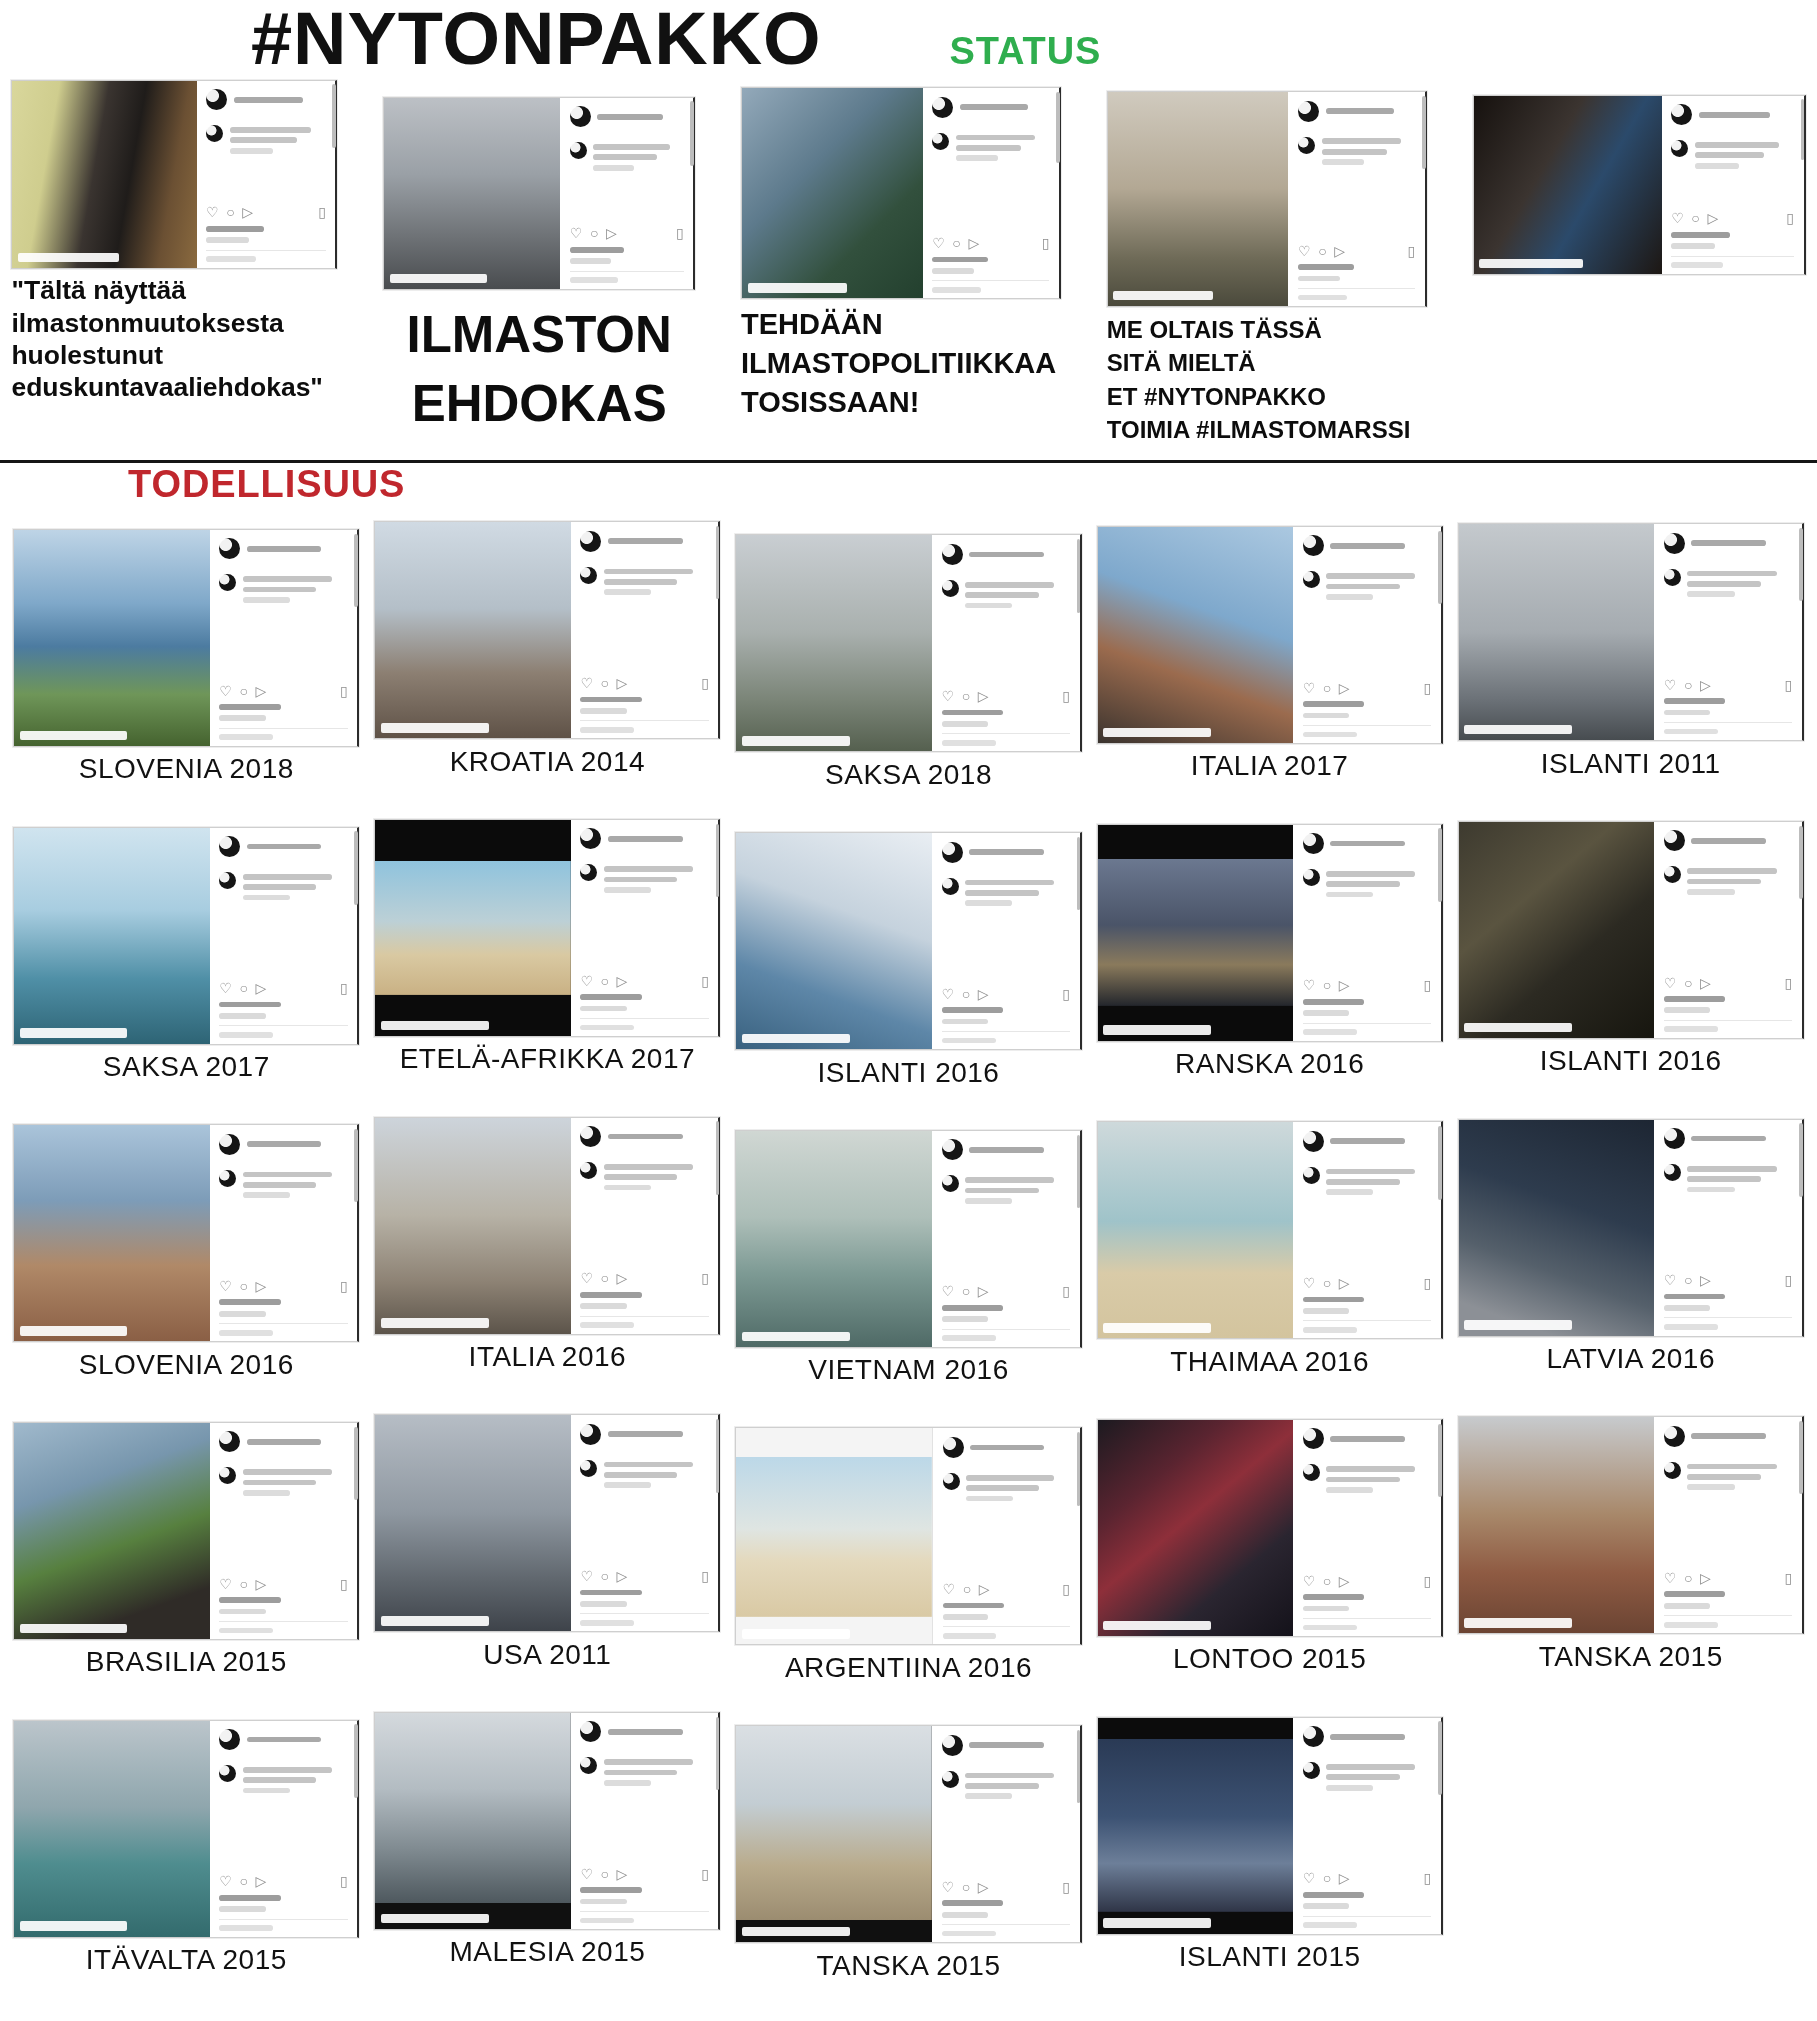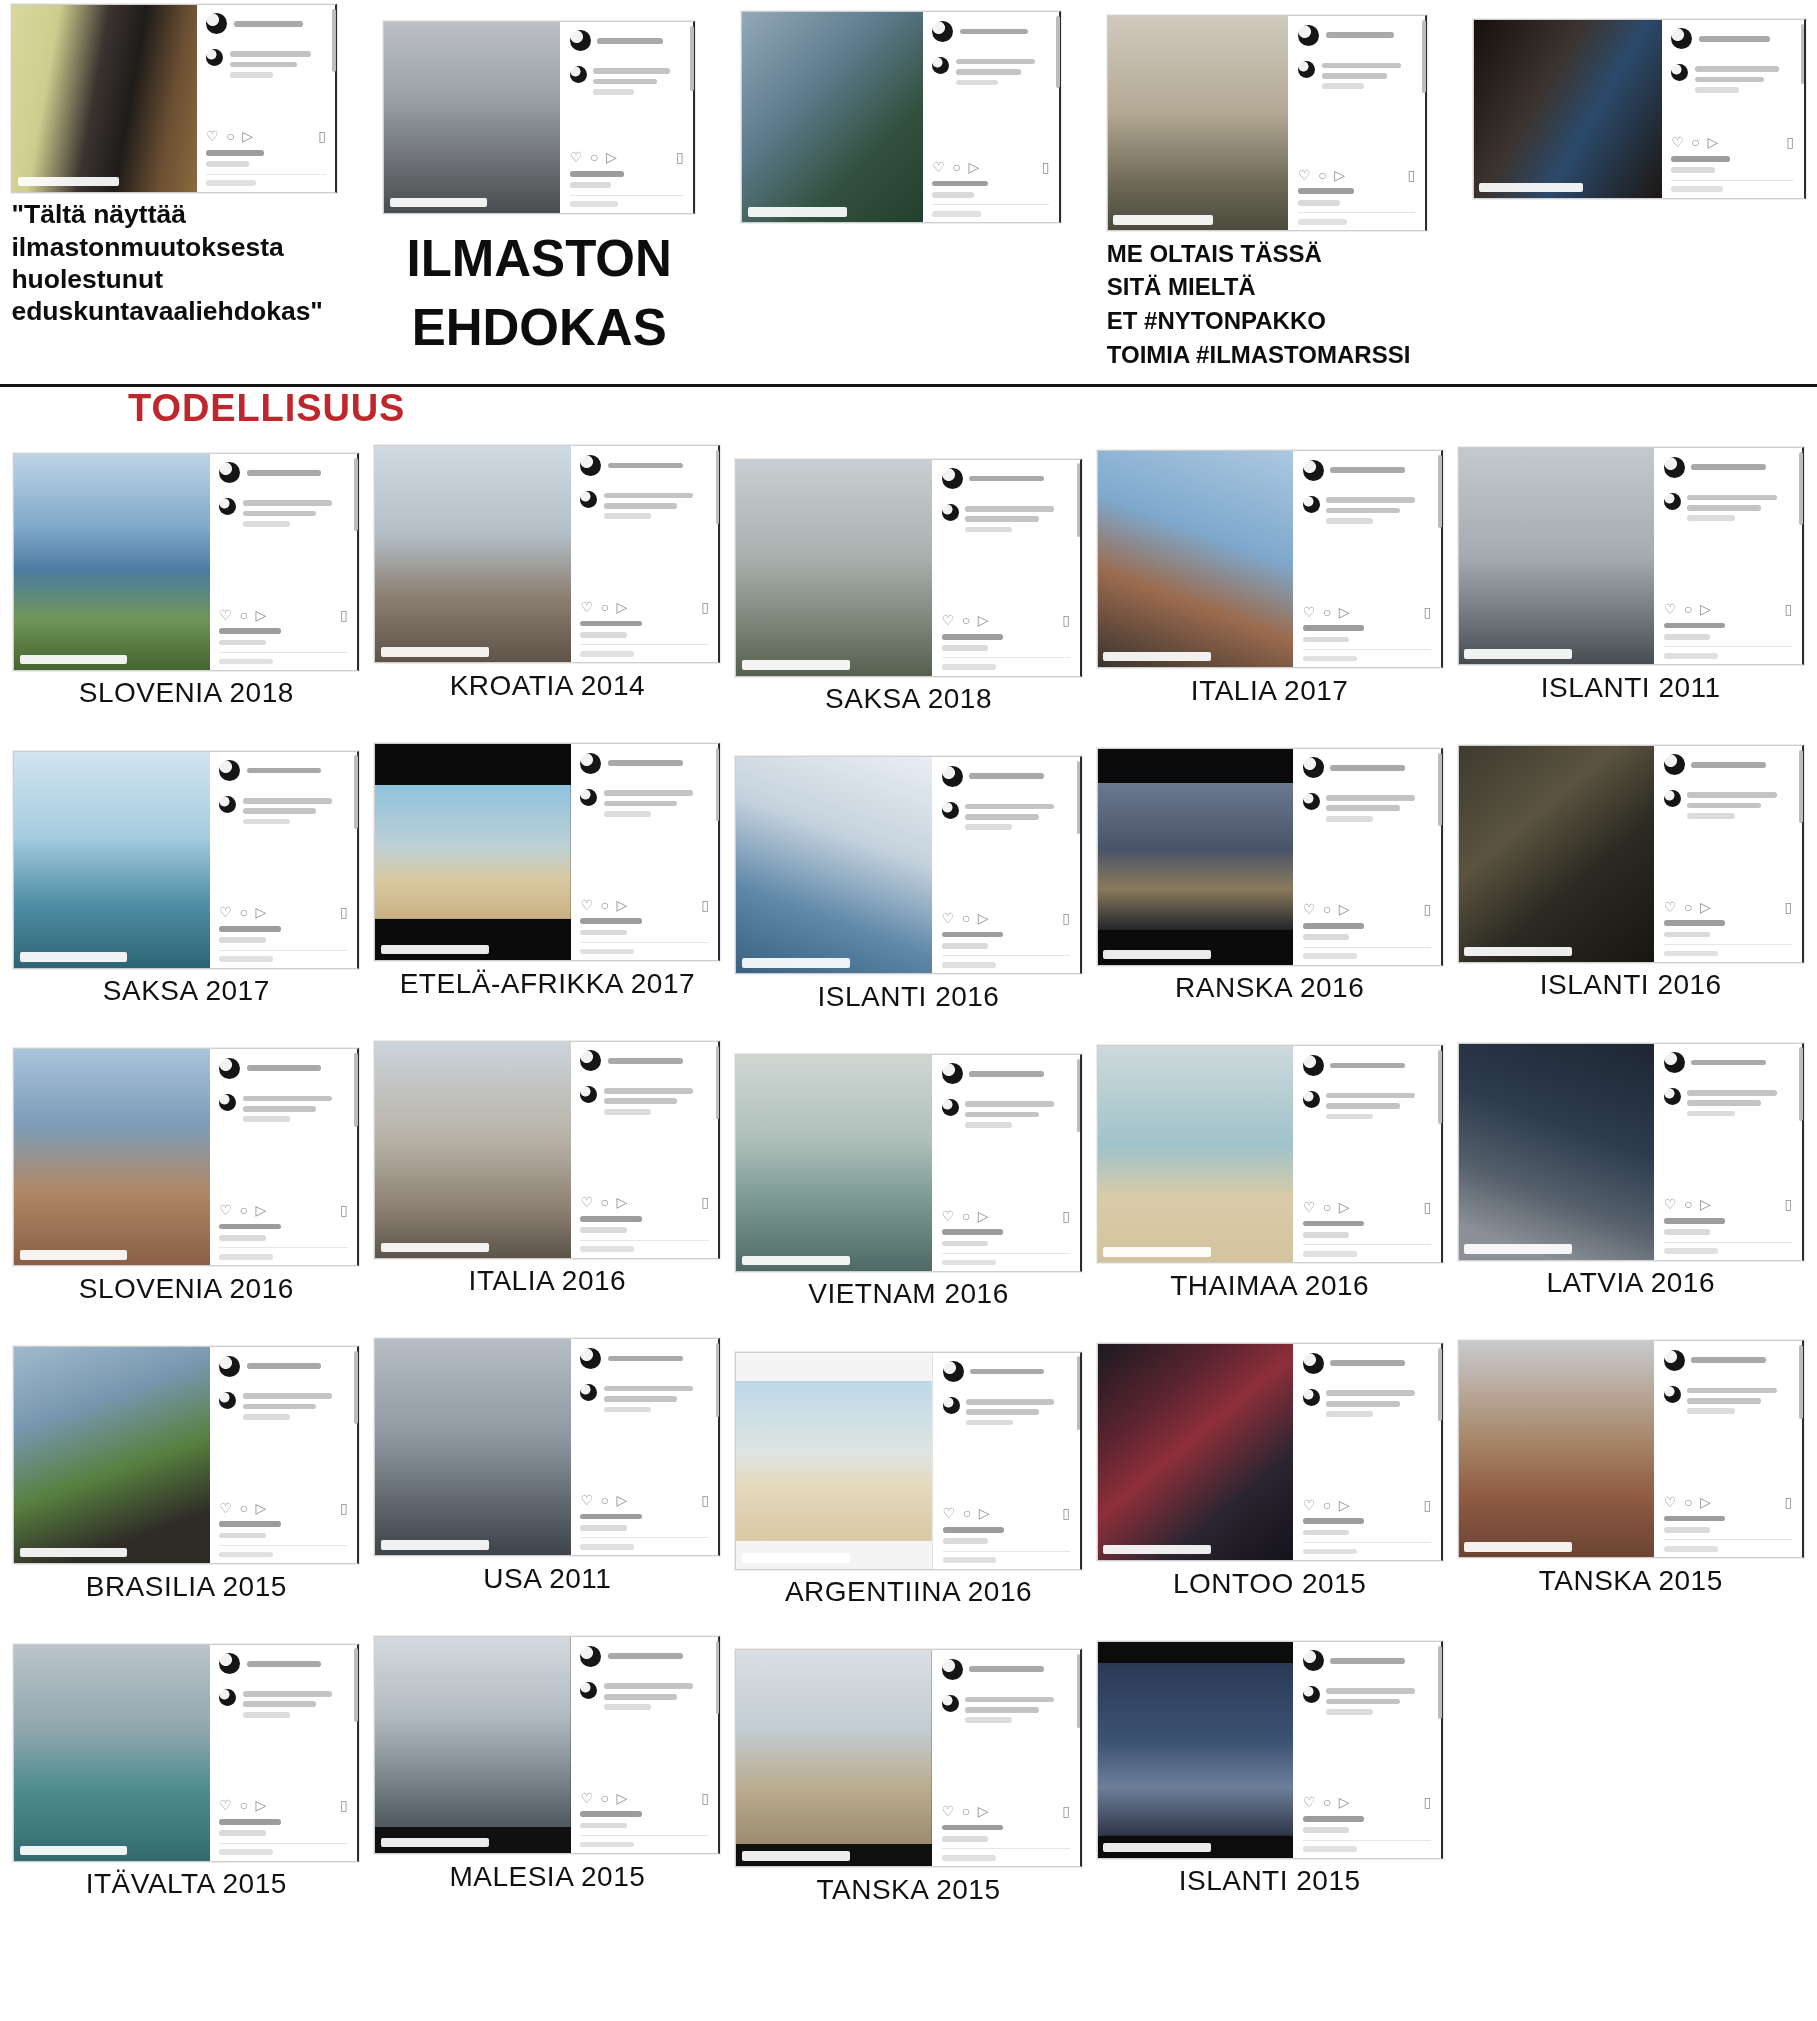--- a/index.html
+++ b/index.html
@@ -96,20 +96,24 @@
   .photo--vienna-river{background:linear-gradient(180deg,#bbc5cb 0%,#8fa6ad 40%,#4f8d8f 66%,#336b6d 100%);}
   .photo--malaysia-overlook{background:#101010;background-image:linear-gradient(180deg,#d4d9dd 0%,#b3bcc2 40%,#7f8a90 72%,#4e585e 100%);background-size:100% 88%;background-position:top;background-repeat:no-repeat;}
   .photo--denmark-dunes{background:#101010;background-image:linear-gradient(180deg,#dadfe3 0%,#c3cdd3 40%,#b9ab8c 72%,#9b8c70 100%);background-size:100% 90%;background-position:top;background-repeat:no-repeat;}
   .photo--iceland-dusk{background:#0c0c0c;background-image:linear-gradient(180deg,#2a3a55 0%,#3c5273 45%,#6d7f99 72%,#2f3547 100%);background-size:100% 80%;background-position:center;background-repeat:no-repeat;}
 </style>
 </head>
 <body>
 
 <div class="page">
 
+  <div class="h-row h-row-1">
+    <div class="hashtag">#NYTONPAKKO</div>
+    <div class="tag" style="color: rgb(47, 174, 78);">STATUS</div>
+  </div>
 
   <div class="status-row">
     <figure class="cell cell-s0">
       <div class="ig-mount">
   <div class="ig-card">
     <div class="ig-photo photo--candidate-speech">
       <span class="loc-chip"></span>
     </div>
     <div class="ig-panel">
       <div class="ig-head">
@@ -211,20 +215,23 @@
       </div>
       <span class="ph ph-likes"></span>
       <span class="ph ph-time"></span>
       <div class="ig-input">
                 <span class="ph"></span>
               </div>
     </div>
     <span class="ig-scrollbar"></span>
   </div>
 </div>
+      <figcaption class="cap cap-2">TEHDÄÄN
+ILMASTOPOLITIIKKAA
+TOSISSAAN!</figcaption>
     </figure>
     <figure class="cell cell-s3">
       <div class="ig-mount">
   <div class="ig-card">
     <div class="ig-photo photo--parliament-protest">
       <span class="loc-chip"></span>
     </div>
     <div class="ig-panel">
       <div class="ig-head">
         <span class="avatar"></span>

